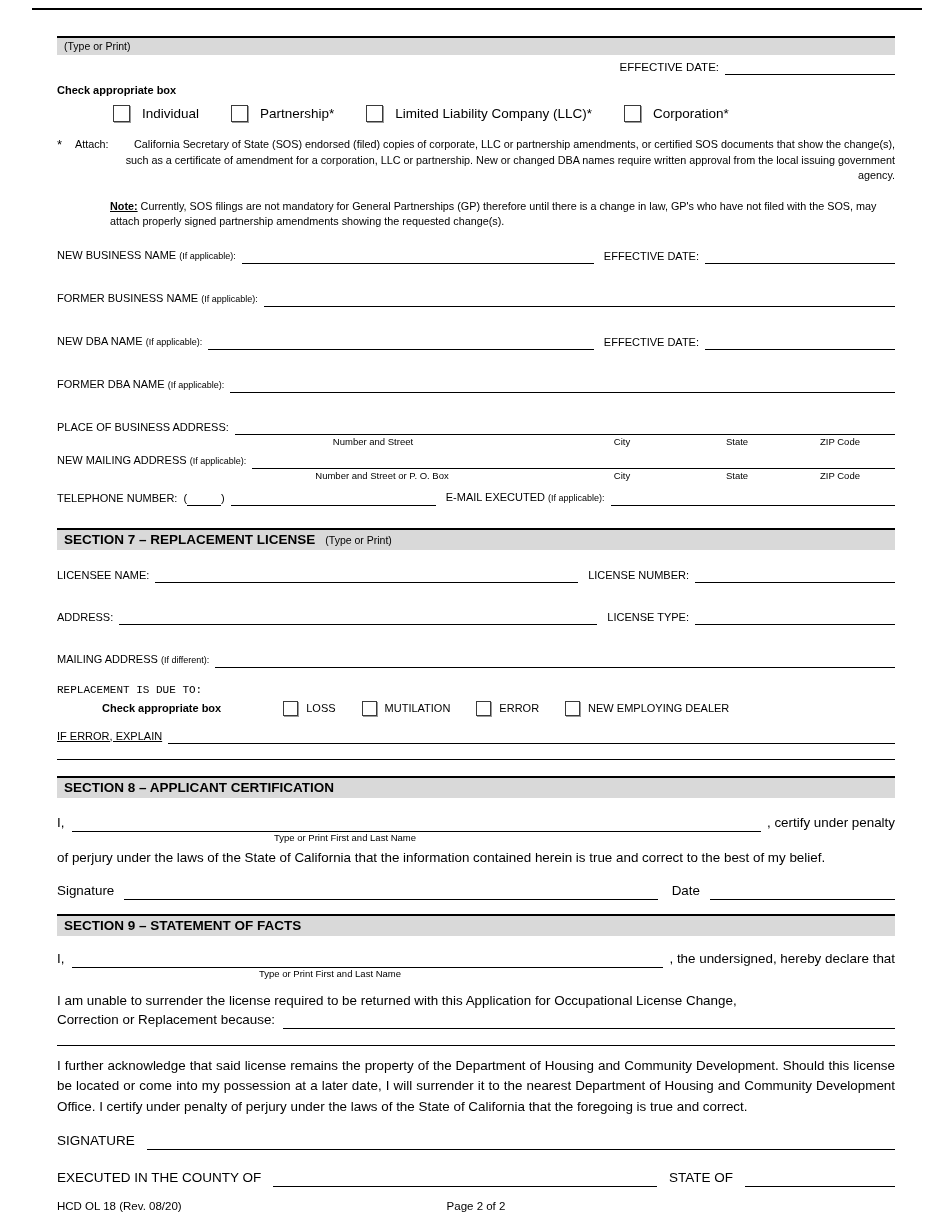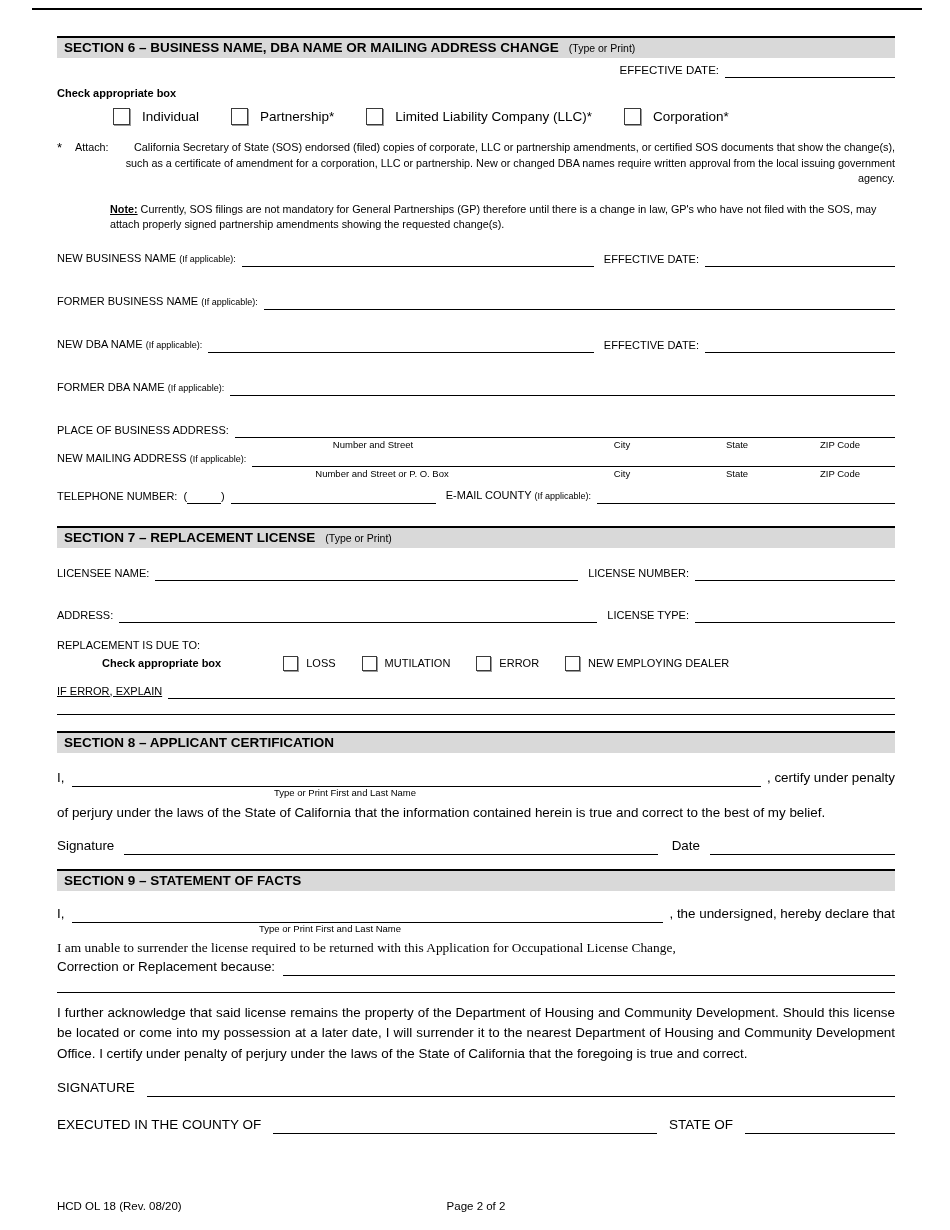--- a/index.html
+++ b/index.html
@@ -41,21 +41,21 @@
         padding-right:4px;}
   .nlabel{font-weight:bold;text-decoration:underline;}
 
   .frow{margin-top:27px;}
   .frow-first{margin-top:18px;}
   .hints{position:relative;height:12px;font-size:9.5px;margin-top:1px;}
   .hints span{position:absolute;top:0;transform:translateX(-50%);white-space:nowrap;}
 
   .paren{font-size:11px;line-height:15px;}
 
-  .repl-lbl{margin-top:16px;font-size:11px;}
+  .repl-lbl{margin-top:16px;font-size:11px;font-family:Liberation Mono, monospace;}
   .reason-row{margin-top:5px;padding-left:45px;display:flex;align-items:center;}
   .reason-row .chk-lbl{font-weight:bold;font-size:11px;white-space:nowrap;}
   .reasons{display:flex;gap:26px;margin-left:62px;align-items:center;font-size:11px;}
   .reasons .cb-item{gap:8px;}
 
   .extra-line{border-bottom:1px solid #000;height:0;margin-top:15px;}
 
   .irow{display:flex;align-items:flex-end;font-size:13.4px;line-height:18px;}
   .irow .blank{height:15px;}
   .prefix{white-space:nowrap;padding-right:8px;}
@@ -74,33 +74,32 @@
 
   .caps-row{display:flex;align-items:flex-end;font-size:13.5px;line-height:19px;}
   .caps-row .blank{height:15px;}
   .caps-row .slbl{white-space:nowrap;padding-right:12px;}
   .caps-row .mid{white-space:nowrap;padding:0 12px;}
 
   .footer{position:absolute;left:57px;right:55px;bottom:26px;height:15px;font-size:11.5px;}
   .footer .fl{position:absolute;left:0;bottom:0;}
   .footer .fc{position:absolute;left:0;right:0;bottom:0;text-align:center;}
 
-  .mt3{margin-top:3px;font-family:Liberation Serif, serif;}.mt4{margin-top:4px;}.mt5{justify-content:space-between;}.mt8{margin-top:8px;}
+  .mt3{margin-top:11px;}.mt4{margin-top:4px;}.mt5{margin-top:5px;justify-content:space-between;}.mt8{margin-top:8px;}
   .mt10{margin-top:10px;}.mt13{margin-top:13px;text-decoration:underline;}.mt14{margin-top:14px;}
   .mt16{margin-top:16px;}.mt18{margin-top:18px;}.mt22{margin-top:22px;}.mt26{margin-top:26px;}
 </style>
 </head>
 <body>
 
 <div class="page">
 
   <div class="top-rule"></div>
 
   <div class="sec-bar mt26">
-    <span class="sec-title">SECTION 6 – BUSINESS NAME, DBA NAME OR MAILING ADDRESS CHANGE</span>
     <span class="sec-suffix">(Type or Print)</span>
   </div>
 
   <div class="ed-row">
     <span class="lbl">EFFECTIVE DATE:</span>
     <span class="blank bfix"></span>
   </div>
 
   <div class="bold-note">Check appropriate box</div>
 
@@ -179,21 +178,21 @@
     <span style="left:680px;">State</span>
     <span style="left:783px;">ZIP Code</span>
   </div>
 
   <div class="row mt8">
     <span class="lbl">TELEPHONE NUMBER:</span>
     <span class="paren">(</span>
     <span class="blank bfix" style="flex:0 0 34px;"></span>
     <span class="paren">)</span>
     <span class="blank bfix" style="flex:0 0 205px;margin-left:6px;"></span>
-    <span class="lbl ml"><span>E-MAIL COUNTY</span> <span class="qual">(If applicable):</span></span>
+    <span class="lbl ml"><span>E-MAIL EXECUTED</span> <span class="qual">(If applicable):</span></span>
     <span class="blank"></span>
   </div>
 
   <div class="sec-bar mt22">
     <span class="sec-title">SECTION 7 – REPLACEMENT LICENSE</span>
     <span class="sec-suffix">(Type or Print)</span>
   </div>
 
   <div class="row mt18">
     <span class="lbl">LICENSEE NAME:</span>
@@ -202,20 +201,24 @@
     <span class="blank bfix" style="flex:0 0 200px;"></span>
   </div>
 
   <div class="row frow">
     <span class="lbl">ADDRESS:</span>
     <span class="blank"></span>
     <span class="lbl ml">LICENSE TYPE:</span>
     <span class="blank bfix" style="flex:0 0 200px;"></span>
   </div>
 
+  <div class="row frow">
+    <span class="lbl"><span>MAILING ADDRESS</span> <span class="qual">(If different):</span></span>
+    <span class="blank"></span>
+  </div>
 
   <div class="repl-lbl">REPLACEMENT IS DUE TO:</div>
 
   <div class="reason-row">
     <span class="chk-lbl">Check appropriate box</span>
     <span class="reasons">
       <span class="cb-item">
         <span class="cb sm"></span>
         <span>LOSS</span>
       </span>

